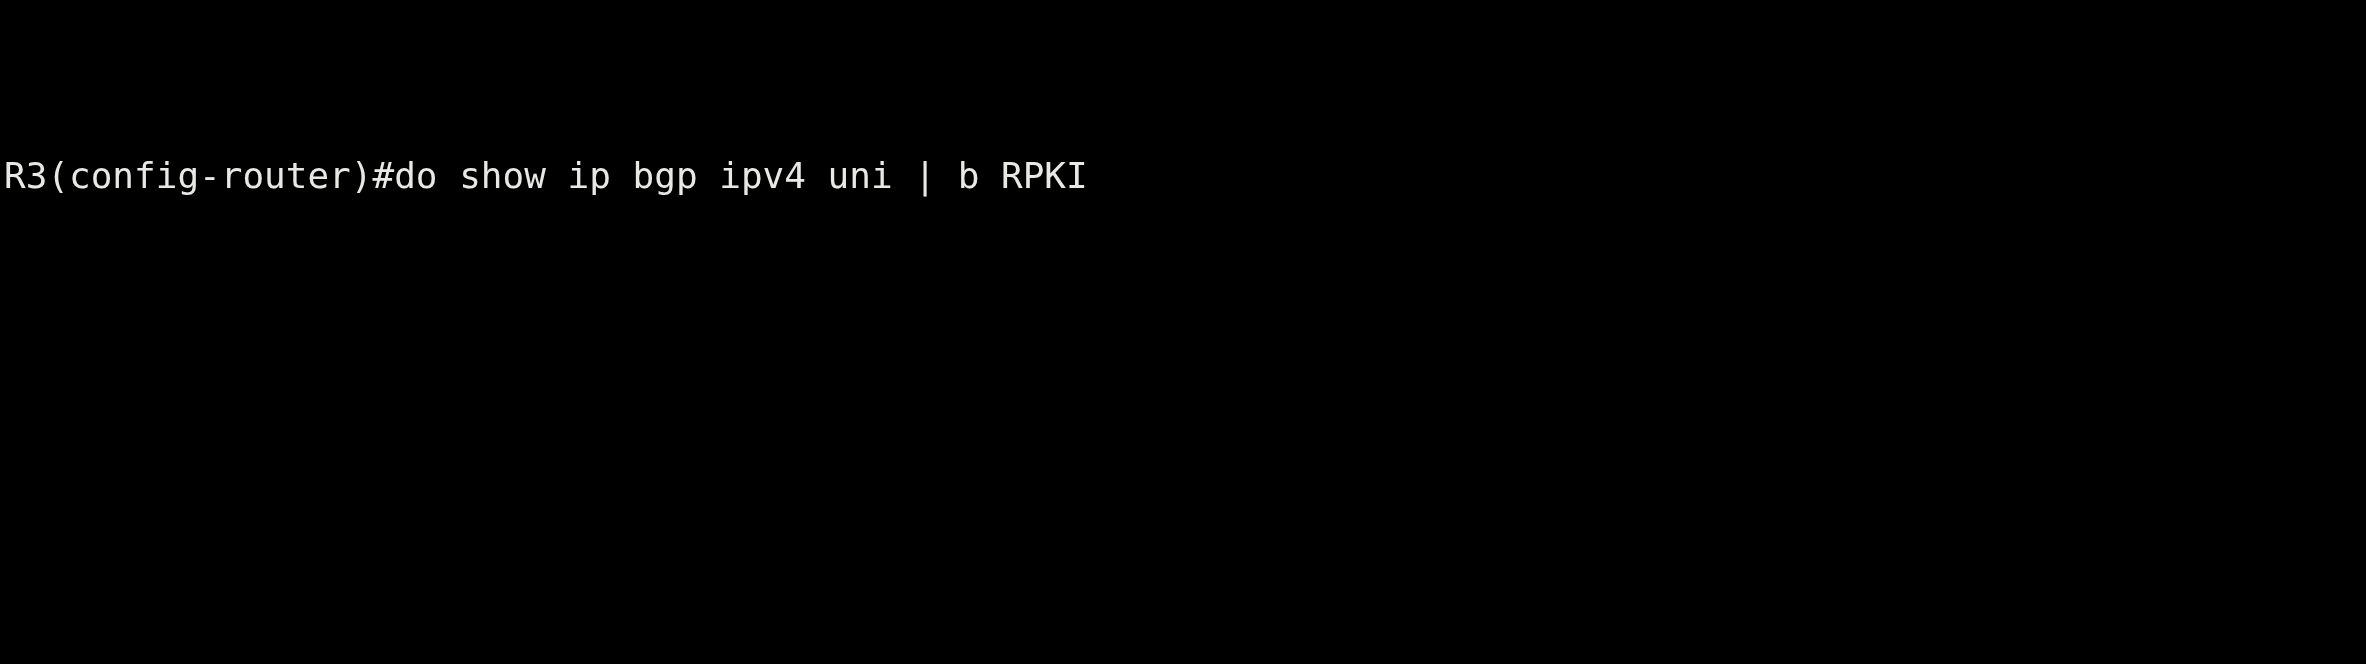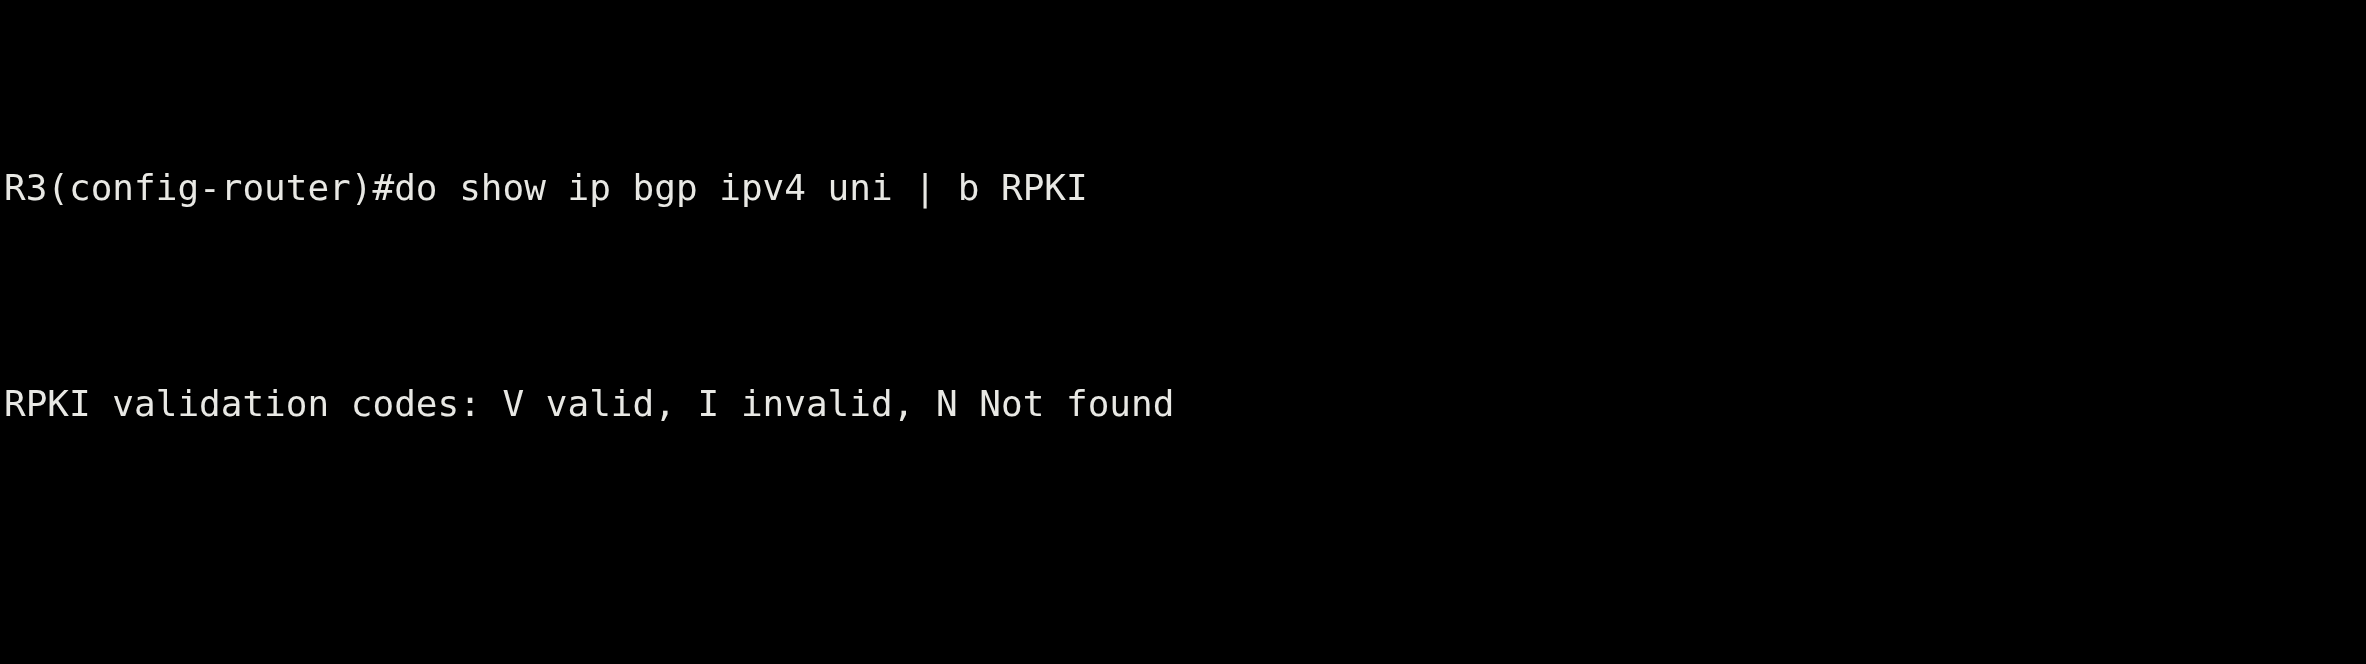--- a/index.html
+++ b/index.html
@@ -24,36 +24,34 @@
     position: absolute;
     left: 4px;
     top: -3px;
     white-space: pre;
     letter-spacing: 0px;
   }
   .line {
     display: block;
     height: 51px;
     white-space: pre;
-    margin-top: 12px;
   }
   .blank {
     display: block;
     height: 51px;
   }
 </style>
 </head>
 <body>
 
 <div id="terminal">
   <div class="screen">
 
     <span class="line">R3(config-router)#do show ip bgp ipv4 uni | b RPKI</span>
 
-    <span class="line">RPKI validation codes: V valid, I invalid, N Not found</span>
 
     <span class="blank"></span>
 
     
 
     
     
     
     
     

